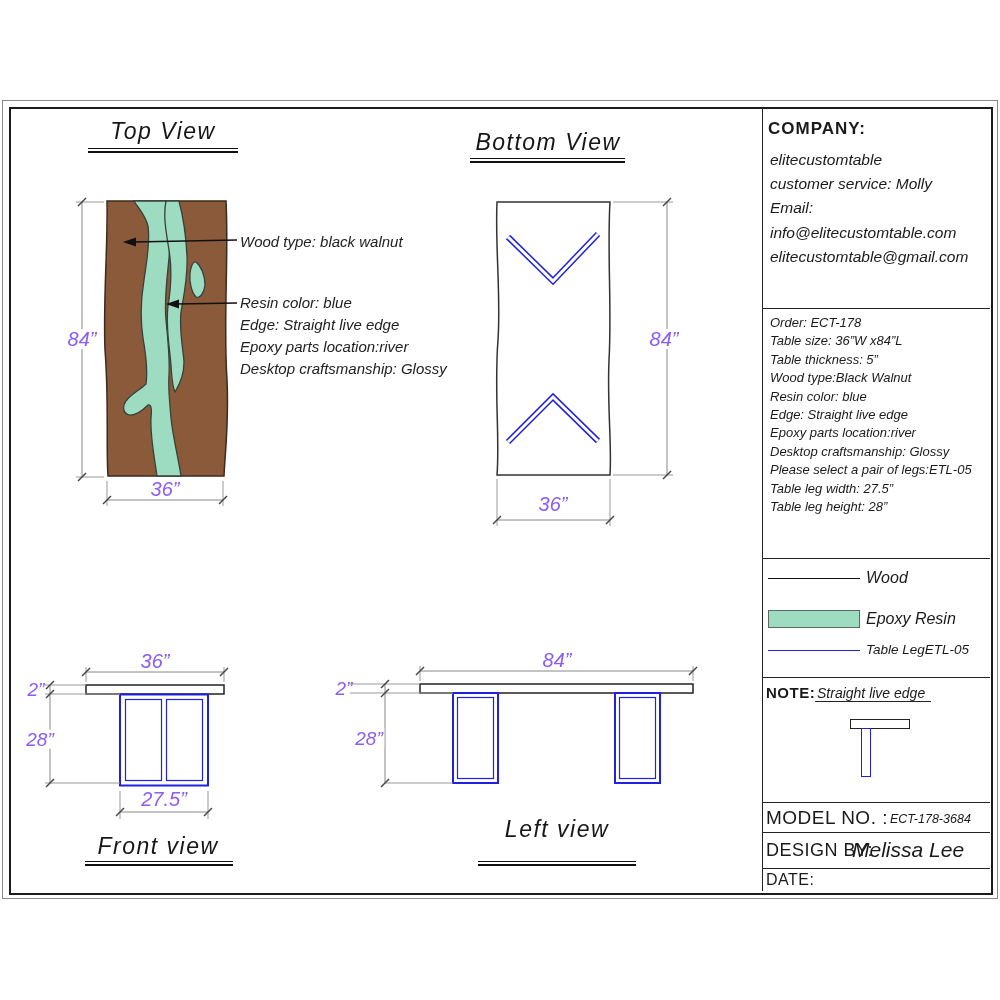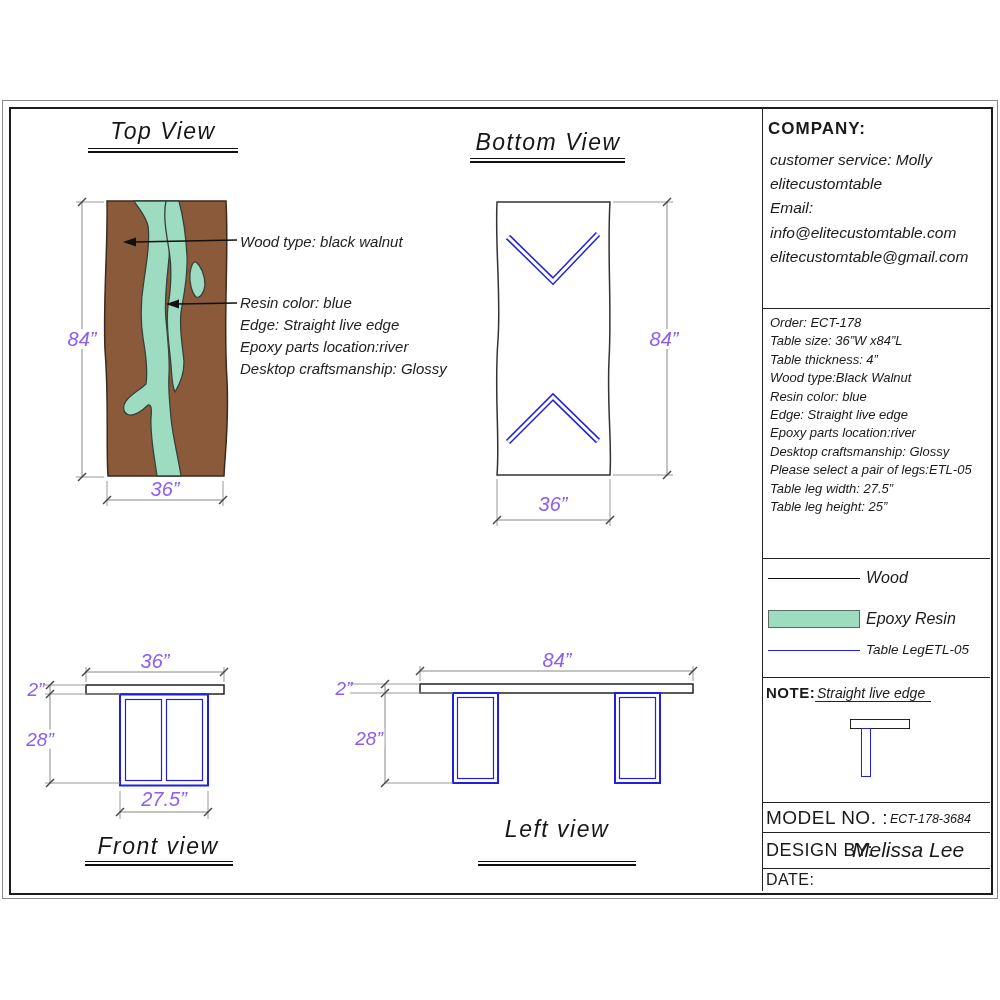--- a/index.html
+++ b/index.html
@@ -189,39 +189,39 @@
 <div class="abs ctr dim sm" style="left:36px;top:689px">2”</div>
 <div class="abs ctr dim sm bg" style="left:40px;top:739px">28”</div>
 <div class="abs ctr dim" style="left:164px;top:799px">27.5”</div>
 
 <div class="abs ctr dim" style="left:557px;top:660px">84”</div>
 <div class="abs ctr dim sm" style="left:344px;top:688px">2”</div>
 <div class="abs ctr dim sm bg" style="left:369px;top:738px">28”</div>
 
 <div class="abs co-head" style="left:768px;top:119px">COMPANY:</div>
 <div class="abs co-lines" style="left:770px;top:148px">
+  <div>elitecustomtable</div>
   <div>customer service: Molly</div>
-  <div>elitecustomtable</div>
   <div>Email:</div>
   <div>info@elitecustomtable.com</div>
   <div>elitecustomtable@gmail.com</div>
 </div>
 
 <div class="abs order-lines" style="left:770px;top:314px">
   <div>Order: ECT-178</div>
   <div>Table size: 36”W x84”L</div>
-  <div>Table thickness: 4”</div>
+  <div>Table thickness: 5”</div>
   <div>Wood type:Black Walnut</div>
   <div>Resin color: blue</div>
   <div>Edge: Straight live edge</div>
   <div>Epoxy parts location:river</div>
   <div>Desktop craftsmanship: Glossy</div>
   <div>Please select a pair of legs:ETL-05</div>
   <div>Table leg width: 27.5”</div>
-  <div>Table leg height: 25”</div>
+  <div>Table leg height: 28”</div>
 </div>
 
 <div class="abs legend-line" style="left:768px;top:578px;border-top:1.5px solid #111"></div>
 <div class="abs legend-label" style="left:866px;top:569px">Wood</div>
 
 <div class="abs legend-swatch" style="left:768px;top:610px"></div>
 <div class="abs legend-label" style="left:866px;top:610px">Epoxy Resin</div>
 
 <div class="abs legend-line" style="left:768px;top:650px;border-top:1.5px solid #2020e0"></div>
 <div class="abs legend-label sm" style="left:866px;top:642px">Table LegETL-05</div>

